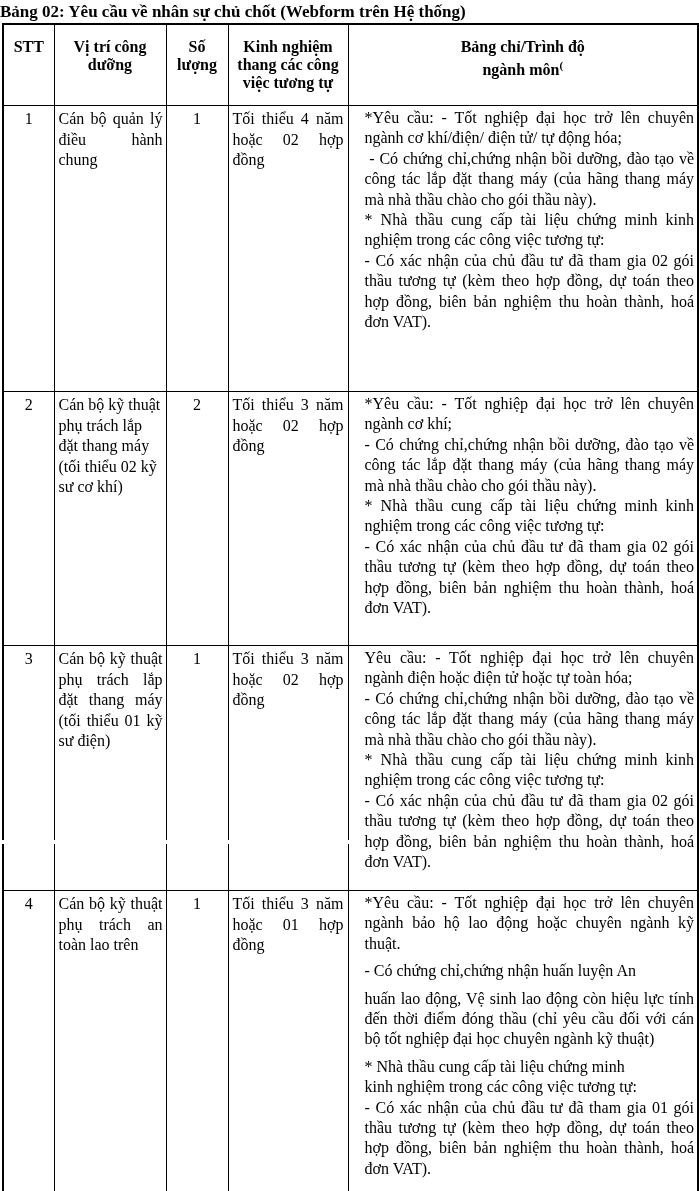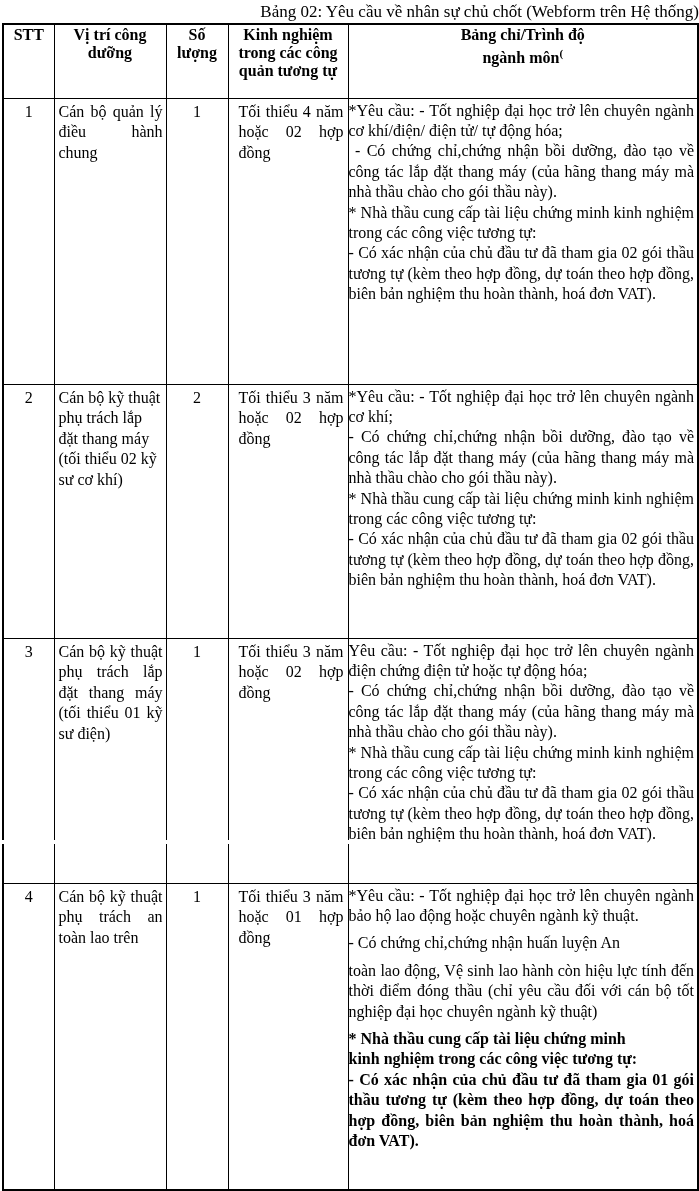--- a/index.html
+++ b/index.html
@@ -9,23 +9,23 @@
     position: relative;
     width: 699px; height: 1191px;
     background: #fff;
     color: #000;
     font-family: "Liberation Serif", "DejaVu Serif", serif;
     overflow: hidden;
   }
   .doc-title {
     height: 23px;
     padding-top: 1px;
-    text-align: right;
+    text-align: left;
     font-size: 17px;
-    font-weight: normal;
+    font-weight: bold;
     line-height: 21px;
     white-space: nowrap;
   }
   table.req-table {
     border-collapse: collapse;
     table-layout: fixed;
     width: 695px;
     margin-left: 2px;
     position: relative;
     z-index: 1;
@@ -41,55 +41,55 @@
     font-size: 16px;
     overflow: hidden;
   }
   table.req-table { border: 2px solid #000; }
   thead tr { height: 74px; }
   thead th {
     vertical-align: middle;
     text-align: center;
     font-weight: bold;
     line-height: 18px;
-    padding: 1px 2px;
+    padding: 13px 2px;
   }
   thead th sup { font-size: 11px; }
   tr.r1 { height: 286px; }
   tr.r2 { height: 254px; }
   tr.r3 { height: 245px; }
   tr.r4 { height: 307px; }
   td.stt, td.qty {
     text-align: center;
     padding-top: 3px;
     line-height: 20px;
   }
   td.pos {
     padding: 3px 3px 1px 4px;
     text-align: justify;
     line-height: 20.5px;
     margin-top: 10px;
   }
   td.pos.left-align { text-align: left; }
   td.exp {
-    padding: 3px 4px 1px 10px;
+    padding: 3px 4px 1px 4px;
     text-align: justify;
     line-height: 20.5px;
   }
   td.cert {
-    padding: 2px 3px 1px 0;
+    padding: 2px 3px 1px 16px;
     line-height: 20.4px;
   }
   td.cert p {
     text-align: justify;
     white-space: pre-wrap;
     margin: 0;
   }
   td.cert.spaced p { margin-bottom: 7px; }
-  td.cert.spaced p:nth-child(n+4) { margin-bottom: 0; font-weight: bold; }
+  td.cert.spaced p:nth-child(n+4) { margin-bottom: 0; }
   .border-gap {
     position: absolute;
     width: 5px; height: 4px;
     background: #fff;
     z-index: 2;
   }
 </style>
 </head>
 <body>
 
@@ -102,21 +102,21 @@
         <col class="c-pos">
         <col class="c-qty">
         <col class="c-exp">
         <col class="c-cert">
     </colgroup>
     <thead>
       <tr>
         <th>STT</th>
         <th>Vị trí công dưỡng</th>
         <th>Số lượng</th>
-        <th>Kinh nghiệm trong các công quản tương tự</th>
+        <th>Kinh nghiệm thang các công việc tương tự</th>
         <th><span>Bảng chỉ/Trình độ</span><br><span>ngành môn</span><sup>(</sup></th>
       </tr>
     </thead>
     <tbody id="table-body">
         <tr class="r1">
           <td class="stt">1</td>
           <td class="pos">Cán bộ quản lý điều hành chung</td>
           <td class="qty">1</td>
           <td class="exp">Tối thiểu 4 năm hoặc 02 hợp đồng</td>
           <td class="cert">
@@ -137,35 +137,35 @@
             <p>* Nhà thầu cung cấp tài liệu chứng minh kinh nghiệm trong các công việc tương tự:</p>
             <p>- Có xác nhận của chủ đầu tư đã tham gia 02 gói thầu tương tự (kèm theo hợp đồng, dự toán theo hợp đồng, biên bản nghiệm thu hoàn thành, hoá đơn VAT).</p>
           </td>
         </tr>
         <tr class="r3">
           <td class="stt">3</td>
           <td class="pos">Cán bộ kỹ thuật phụ trách lắp đặt thang máy (tối thiểu 01 kỹ sư điện)</td>
           <td class="qty">1</td>
           <td class="exp">Tối thiểu 3 năm hoặc 02 hợp đồng</td>
           <td class="cert">
-            <p>Yêu cầu: - Tốt nghiệp đại học trở lên chuyên ngành điện chứng điện tử hoặc tự động hóa;</p>
+            <p>Yêu cầu: - Tốt nghiệp đại học trở lên chuyên ngành điện hoặc điện tử hoặc tự toàn hóa;</p>
             <p>- Có chứng chỉ,chứng nhận bồi dưỡng, đào tạo về công tác lắp đặt thang máy (của hãng thang máy mà nhà thầu chào cho gói thầu này).</p>
             <p>* Nhà thầu cung cấp tài liệu chứng minh kinh nghiệm trong các công việc tương tự:</p>
             <p>- Có xác nhận của chủ đầu tư đã tham gia 02 gói thầu tương tự (kèm theo hợp đồng, dự toán theo hợp đồng, biên bản nghiệm thu hoàn thành, hoá đơn VAT).</p>
           </td>
         </tr>
         <tr class="r4">
           <td class="stt">4</td>
           <td class="pos">Cán bộ kỹ thuật phụ trách an toàn lao trên</td>
           <td class="qty">1</td>
           <td class="exp">Tối thiểu 3 năm hoặc 01 hợp đồng</td>
           <td class="cert spaced">
             <p>*Yêu cầu: - Tốt nghiệp đại học trở lên chuyên ngành bảo hộ lao động hoặc chuyên ngành kỹ thuật.</p>
             <p>- Có chứng chỉ,chứng nhận huấn luyện An</p>
-            <p>toàn lao động, Vệ sinh lao hành còn hiệu lực tính đến thời điểm đóng thầu (chỉ yêu cầu đối với cán bộ tốt nghiệp đại học chuyên ngành kỹ thuật)</p>
+            <p>huấn lao động, Vệ sinh lao động còn hiệu lực tính đến thời điểm đóng thầu (chỉ yêu cầu đối với cán bộ tốt nghiệp đại học chuyên ngành kỹ thuật)</p>
             <p>* Nhà thầu cung cấp tài liệu chứng minh</p>
             <p>kinh nghiệm trong các công việc tương tự:</p>
             <p>- Có xác nhận của chủ đầu tư đã tham gia 01 gói thầu tương tự (kèm theo hợp đồng, dự toán theo hợp đồng, biên bản nghiệm thu hoàn thành, hoá đơn VAT).</p>
           </td>
         </tr>
       </tbody>
   </table>
 
   <div class="border-gap" style="left:0px;  top:840px;"></div>
   <div class="border-gap" style="left:51px; top:840px;"></div>

